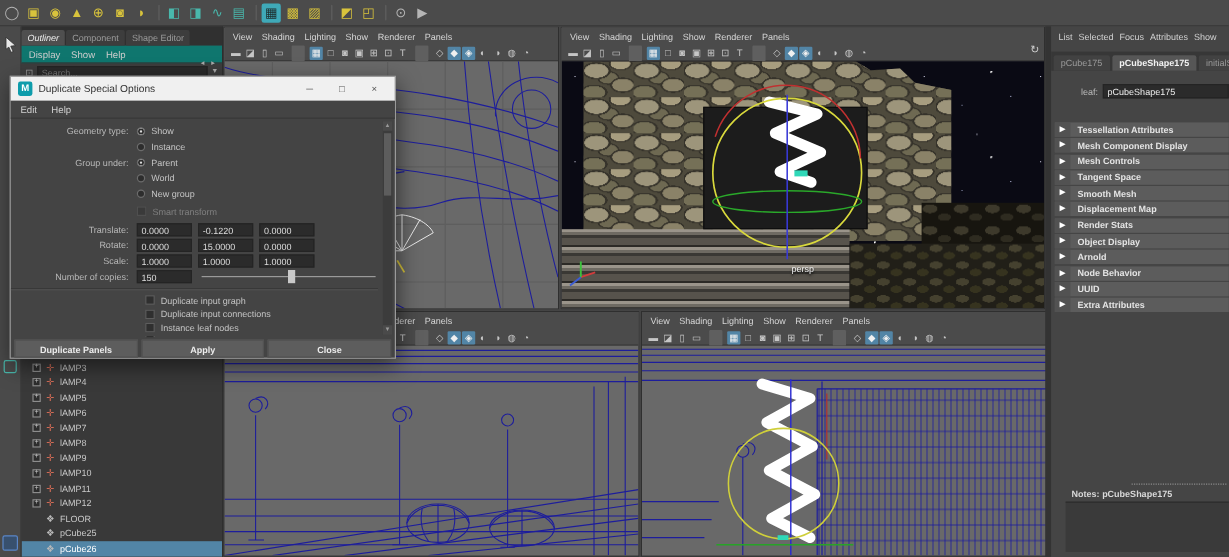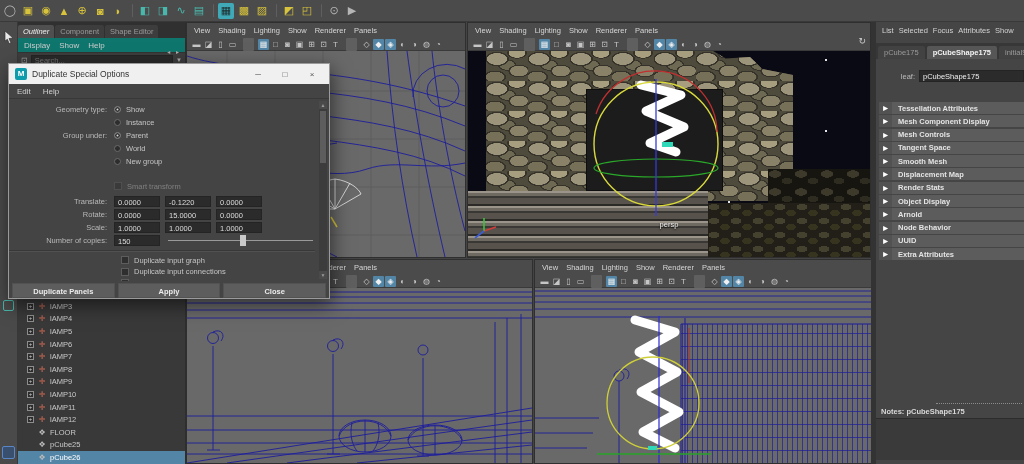--- a/index.html
+++ b/index.html
@@ -120,21 +120,21 @@
   .atab.active { background:#565656; color:#f2f2f2; font-weight:bold; }
   .meshrow { display:flex; align-items:center; margin:11px 0 0 0; font-size:7.5px; }
   .meshrow .mlabel { width:60px; text-align:right; color:#bbb; padding-right:4px; }
   .meshrow input { flex:1; height:12px; background:#2b2b2b; border:1px solid #242424;
     color:#eee; font-size:7.5px; padding:0 3px; font-family:"Liberation Sans",sans-serif; }
   .asecs { margin-top:20px; }
   .asec { display:flex; align-items:center; height:12px; background:#5c5c5c;
     margin:0 0 1.3px 3px; color:#e4e4e4; font-size:7.5px; font-weight:bold; }
   .asec .tri { width:13px; text-align:center; color:#fff; font-size:6px;
     background:#525252; align-self:stretch; line-height:12px; margin-right:6px; }
-  .notes { position:absolute; left:0; right:0; top:381px; }
+  .notes { position:absolute; left:12px; right:0; top:381px; }
   .notes-handle { position:absolute; right:2px; top:0; width:58%; border-top:1px dotted #8a8a8a; }
   .notes-label { padding:4px 0 2px 5px; font-size:7.5px; font-weight:bold; color:#d8d8d8; }
   .notes-box { height:42px; background:#3a3a3a; border-top:1px solid #2c2c2c; }
 
   
   .dialog { position:absolute; left:8px; top:63px; width:322px; height:236px; z-index:50;
     background:#444; border:1px solid #9a9a9a; box-shadow:2px 6px 18px rgba(0,0,0,.55);
     font-size:7.5px; color:#c4c4c4; }
   .dtitle { display:flex; align-items:center; height:20px; background:#f0f0f0; padding:0 6px;
     color:#333; font-size:8.5px; gap:5px; }
@@ -695,21 +695,21 @@
         <span>World</span>
       </div>
     </div>
     <div class="drow">
       <span class="dlabel"></span>
       <div class="dopt">
         <span class="rdot"></span>
         <span>New group</span>
       </div>
     </div>
-    <div class="drow disabled" style="margin-top:13px;align-items:center;">
+    <div class="drow disabled" style="margin-top:3px;align-items:center;">
       <span class="dlabel"></span>
       <div class="dopt">
         <span class="cbox"></span>
         <span>Smart transform</span>
       </div>
     </div>
     <div class="drow" style="margin-top:3px;">
       <span class="dlabel">Translate:</span>
       <div style="display:flex;">
         <span class="dfield">0.0000</span>

